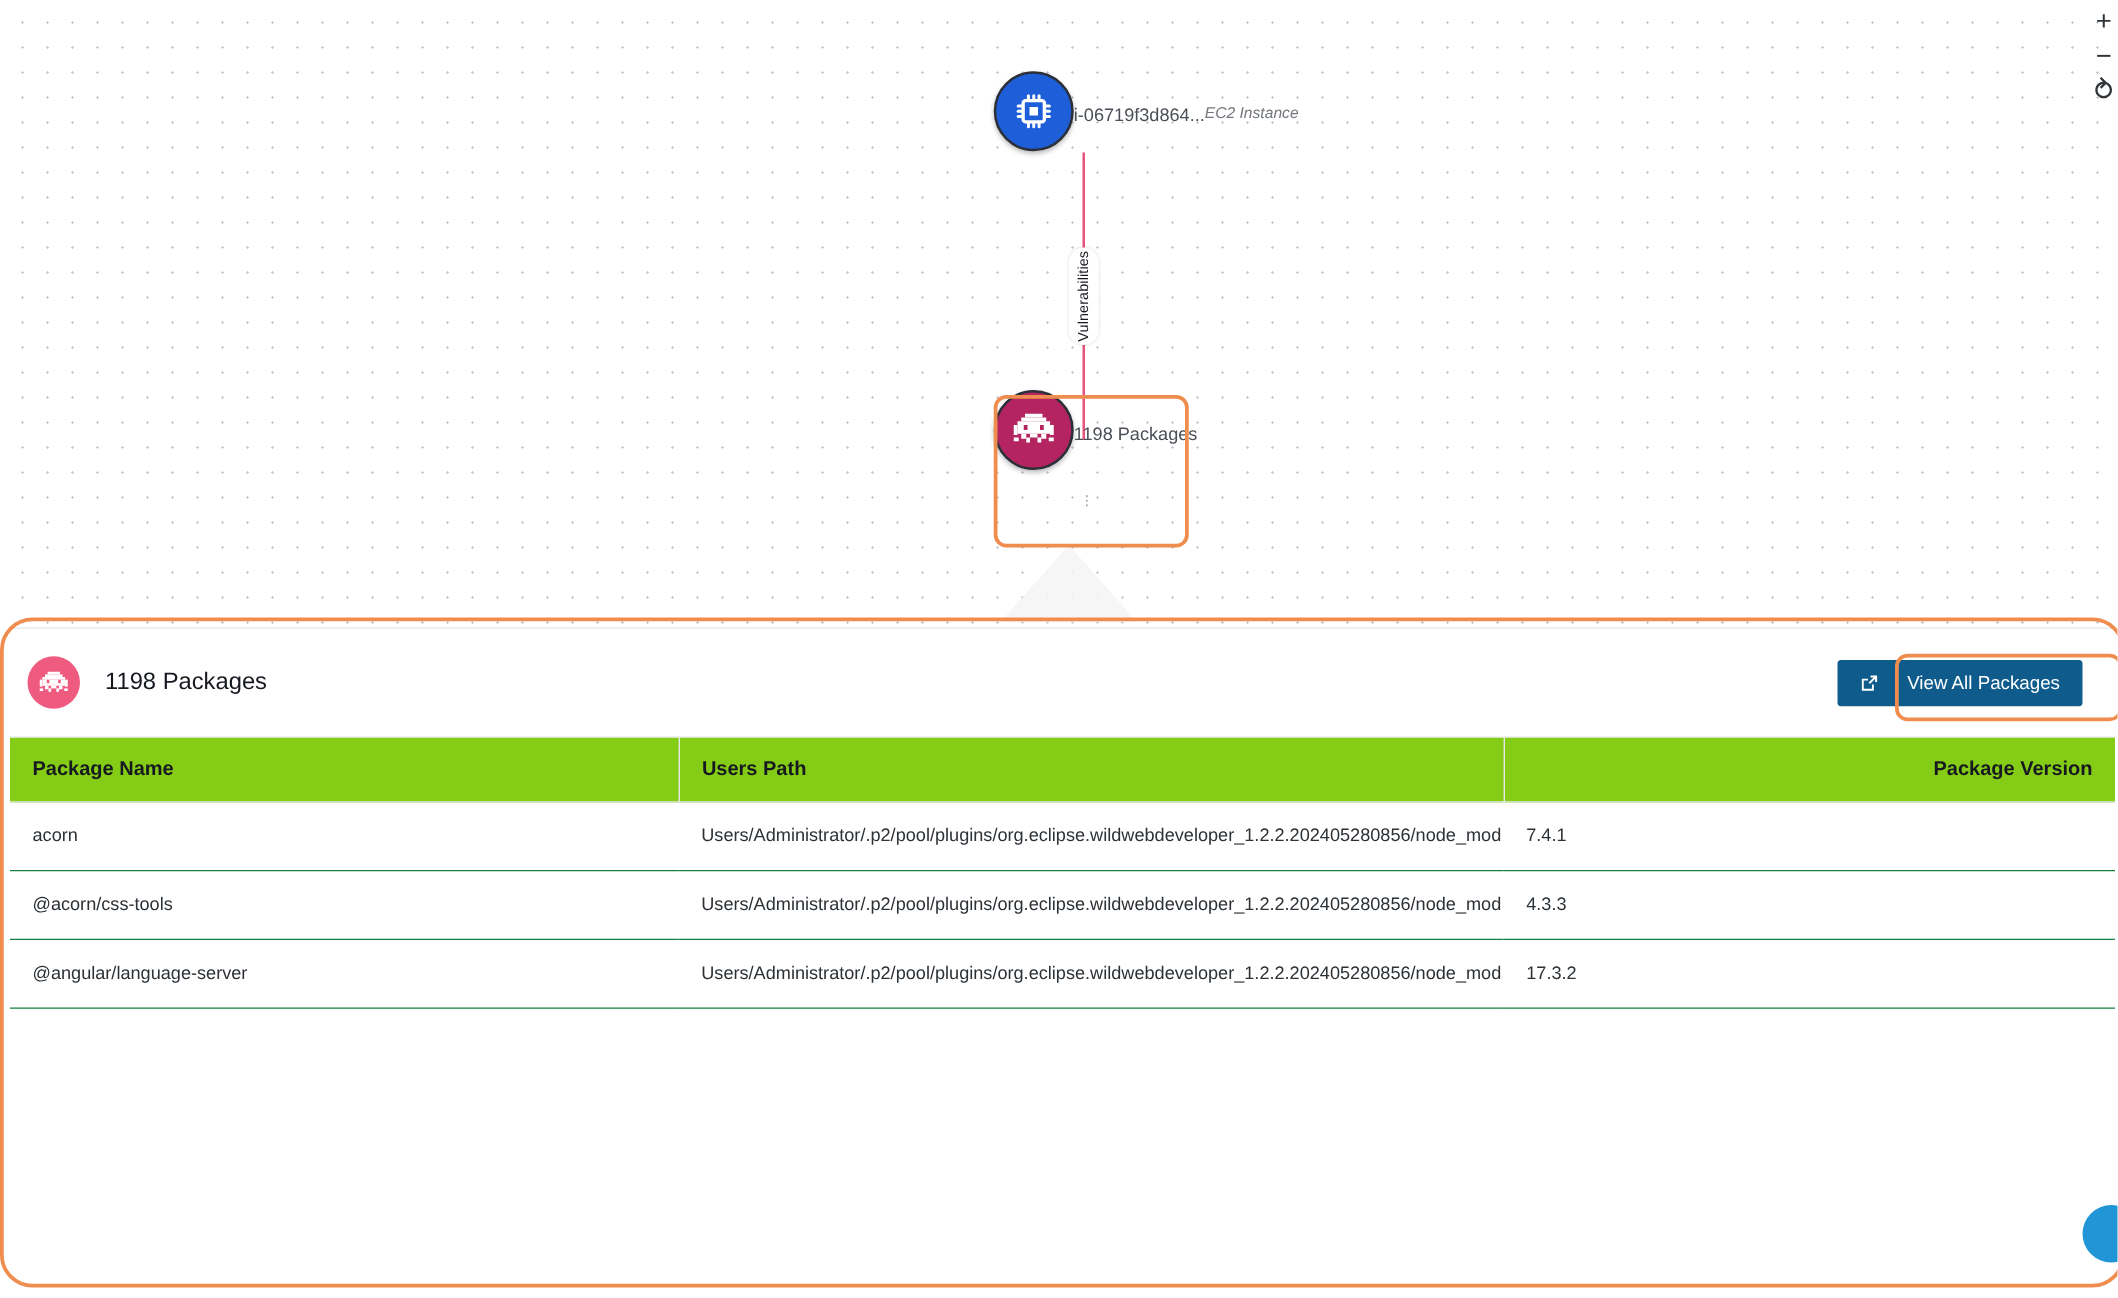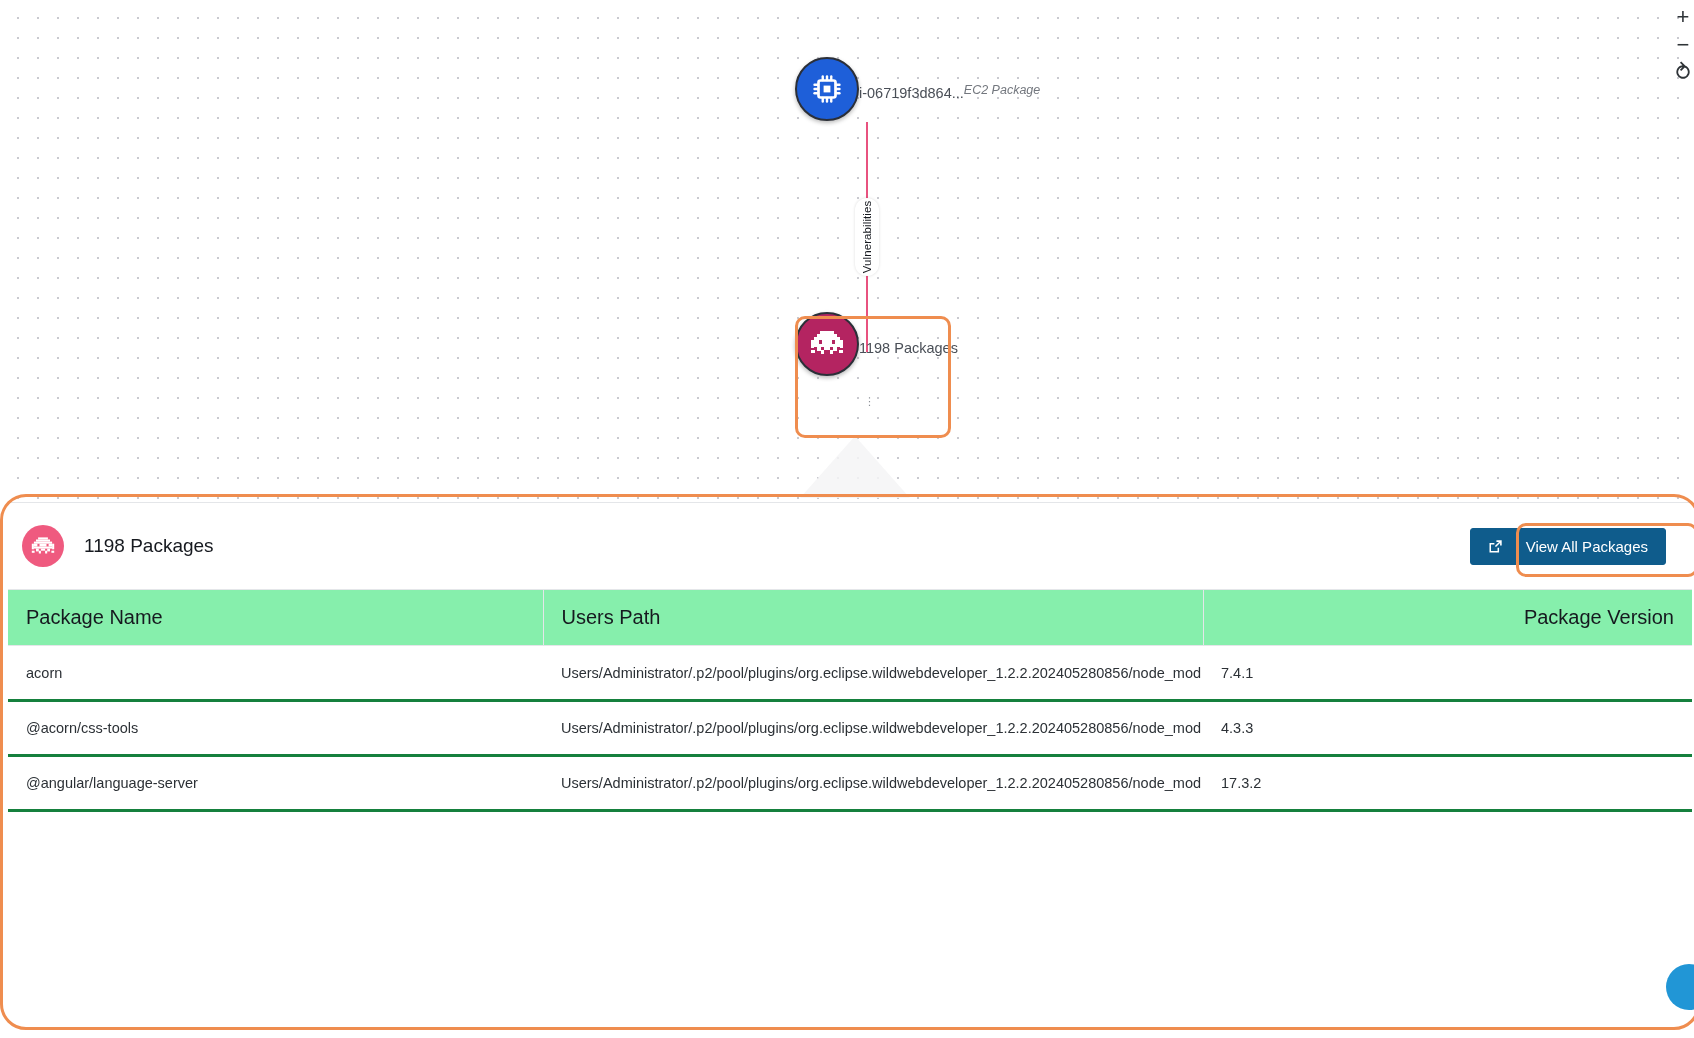--- a/index.html
+++ b/index.html
@@ -193,34 +193,34 @@
     margin-right: 10px;
   }
 
   
   .pkg-table {
     width: 100%;
     border-collapse: collapse;
     table-layout: fixed;
   }
   .pkg-table th {
-    background: #86efac;
+    background: #84cc16;
     border-top: 1px solid #e4e6e9;
     border-bottom: 1px solid #e4e6e9;
     border-right: 1px solid #e4e6e9;
     text-align: left;
-    font-size: 20px;
-    font-weight: normal;
+    font-size: 16px;
+    font-weight: bold;
     color: #16191f;
     padding: 16px 18px;
     height: 52px;
   }
   .pkg-table th:last-child { border-right: none; text-align: right; }
   .pkg-table td {
-    border-bottom: 3px solid #15803d;
+    border-bottom: 1px solid #15803d;
     font-size: 14.5px;
     color: #2c3136;
     padding: 17px 18px;
     height: 55px;
     overflow: hidden;
     white-space: nowrap;
   }
   .col-name { width: 535px; }
   .col-path { width: 660px; }
   .col-ver  { width: 489px; }
@@ -289,21 +289,21 @@
             <line x1="3.2" y1="9" x2="5.6" y2="9"></line>
             <line x1="3.2" y1="12" x2="5.6" y2="12"></line>
             <line x1="3.2" y1="15" x2="5.6" y2="15"></line>
             <line x1="18.4" y1="9" x2="20.8" y2="9"></line>
             <line x1="18.4" y1="12" x2="20.8" y2="12"></line>
             <line x1="18.4" y1="15" x2="20.8" y2="15"></line>
           </g>
         </svg>
       </div>
       <div class="node-title">i-06719f3d864...</div>
-      <div class="node-sub">EC2 Package</div>
+      <div class="node-sub">EC2 Instance</div>
     </div>
 
     <div class="node node-pkg" id="node-pkg">
       <div class="node-circle">
         <svg width="34" height="30" viewBox="0 0 34 30">
           <g fill="#ffffff">
             <rect x="10" y="2" width="14" height="3"></rect>
             <rect x="7" y="5" width="20" height="3"></rect>
             <rect x="4" y="8" width="26" height="3"></rect>
             <rect x="4" y="11" width="5" height="4"></rect>

